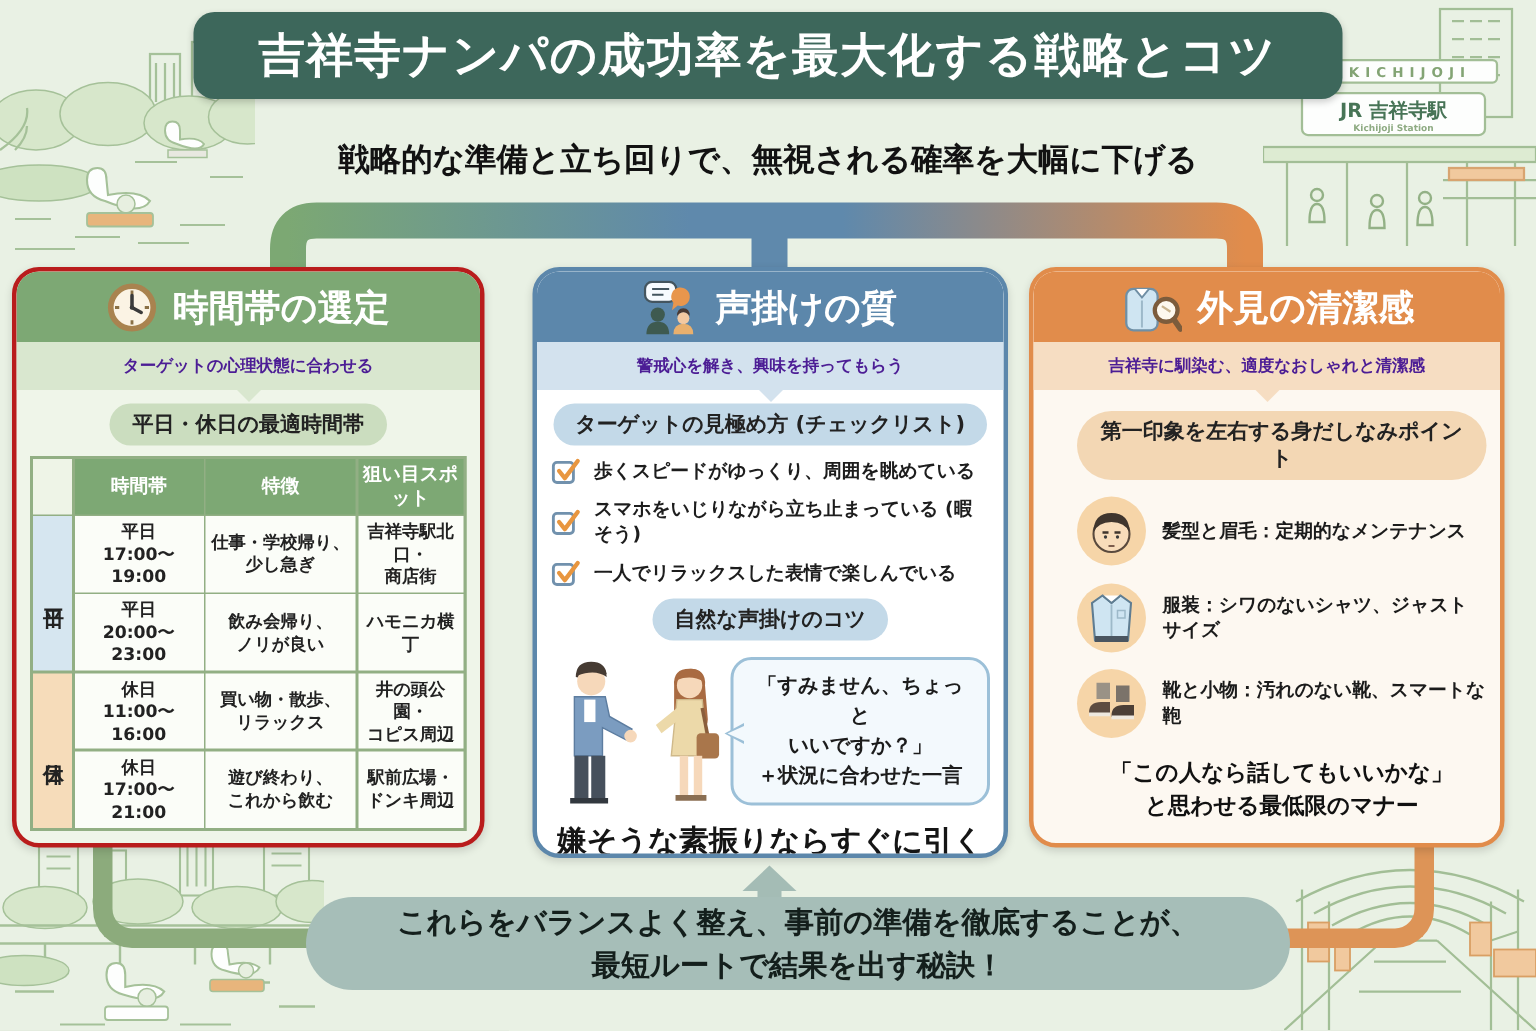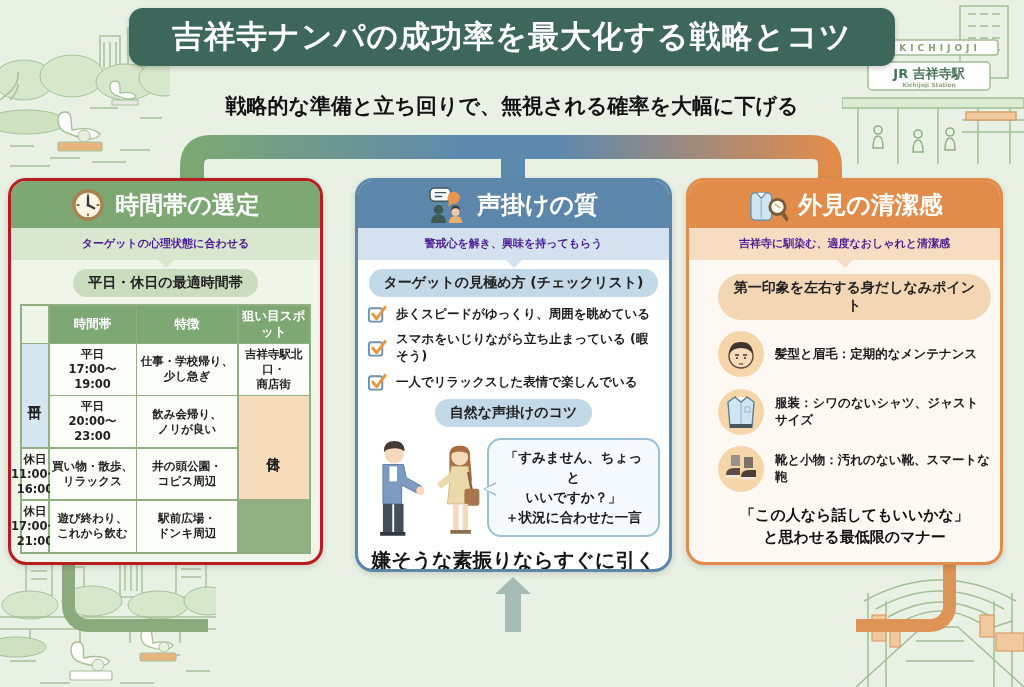--- a/index.html
+++ b/index.html
@@ -249,20 +249,21 @@
 17:00〜19:00</div>
         <div class="t-cell preline">仕事・学校帰り、
 少し急ぎ</div>
         <div class="t-cell preline">吉祥寺駅北口・
 商店街</div>
 
         <div class="t-cell preline">平日
 20:00〜23:00</div>
         <div class="t-cell preline">飲み会帰り、
 ノリが良い</div>
+        <div class="t-cell preline">ハモニカ横丁</div>
 
         <div class="t-cell t-group t-hd" style="grid-row:span 2">休日</div>
         <div class="t-cell preline">休日
 11:00〜16:00</div>
         <div class="t-cell preline">買い物・散歩、
 リラックス</div>
         <div class="t-cell preline">井の頭公園・
 コピス周辺</div>
 
         <div class="t-cell preline">休日
@@ -404,14 +405,16 @@
           </svg>
         </span>
         <span>靴と小物：汚れのない靴、スマートな鞄</span>
       </div>
 
       <div class="app-note preline">「この人なら話してもいいかな」
 と思わせる最低限のマナー</div>
     </div>
   </section>
 
+  <div class="banner preline">これらをバランスよく整え、事前の準備を徹底することが、
+最短ルートで結果を出す秘訣！</div>
 
 </div>
 
 </body></html>

